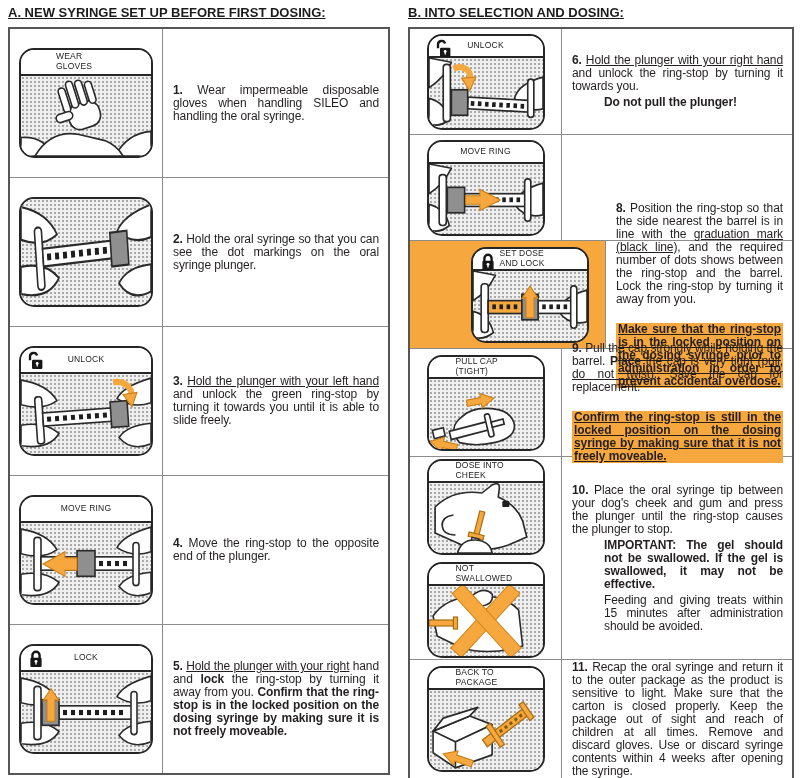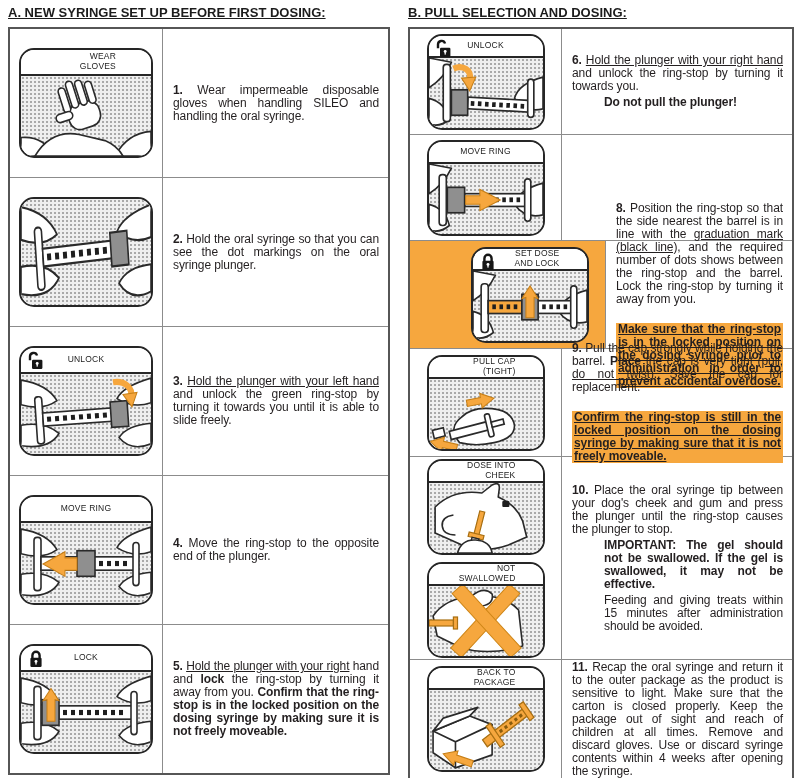--- a/index.html
+++ b/index.html
@@ -24,21 +24,21 @@
   .row.hl-row .c-img{background:#F6A73E;padding-left:44px;}
   .para{margin:0;text-align:justify;font-size:12px;line-height:13px;letter-spacing:-0.1px;}
   .para+.para{margin-top:3px;padding-left:32px;}
   .para .b{font-weight:bold;}
   .para .u{text-decoration:underline;}
   .para.hl{background:#F6A73E;padding:0 2px;margin-top:17px;}
   .illus{position:relative;background:#fff;border:2px solid #262626;border-radius:15px;overflow:hidden;display:flex;flex-direction:column;flex:none;}
   .col-a .illus{width:130px;height:106px;}
   .col-b .illus{width:114px;height:92px;}
   .col-b .r11 .illus{height:102px;}
-  .illus-head{position:relative;flex:none;display:flex;align-items:center;justify-content:center;border-bottom:2px solid #262626;font-size:8.5px;letter-spacing:0.2px;color:#222;background:#fff;text-align:right;}
+  .illus-head{position:relative;flex:none;display:flex;align-items:center;justify-content:center;border-bottom:2px solid #262626;font-size:8.5px;letter-spacing:0.2px;color:#222;background:#fff;text-align:left;}
   .col-a .illus-head{height:24px;}
   .col-b .illus-head{height:20px;}
   .illus-head .wrap{max-width:60px;line-height:1.15;display:block;}
   .illus-body{flex:1;position:relative;background-color:#efefef;background-image:radial-gradient(#a9a9a9 0.9px, rgba(0,0,0,0) 1.1px);background-size:4px 4px;}
   .illus-body svg{position:absolute;left:0;top:0;width:100%;height:100%;display:block;}
   .padlock{position:absolute;top:3px;left:7px;width:16px;height:20px;z-index:3;}
   .hand{fill:#fff;stroke:#2a2a2a;stroke-width:1.6;stroke-linejoin:round;}
   .rod{fill:#fff;stroke:#2a2a2a;stroke-width:1.6;}
   .fl{fill:#fff;stroke:#2a2a2a;stroke-width:1.6;}
   .ring{fill:#8f8f8f;stroke:#2a2a2a;stroke-width:1.6;}
@@ -243,21 +243,21 @@
           <div>
               <p class="para"><span class="b">5. </span><span class="u">Hold the plunger with your right</span><span> hand and </span><span class="b">lock</span><span> the ring-stop by turning it away from you. </span><span class="b">Confirm that the ring-stop is in the locked position on the dosing syringe by making sure it is not freely moveable.</span></p>
             </div>
         </div>
       </div>
 
     </div>
   </div>
 
   <div class="col col-b">
-    <h2 class="sec-title">B. PULL SELECTION AND DOSING:</h2>
+    <h2 class="sec-title">B. INTO SELECTION AND DOSING:</h2>
     <div class="tbl">
 
       <div class="row r6">
         <div class="c-img">
           <div class="illus">
             <svg class="padlock" viewBox="0 0 20 24">
               <path d="M2.5 11 V6.5 a4.5 4.5 0 0 1 8.8 -1.4" fill="none" stroke="#161616" stroke-width="3"></path>
               <rect x="5" y="10.5" width="13" height="11.5" rx="1.5" fill="#161616"></rect>
               <circle cx="11.5" cy="15" r="1.8" fill="#fff"></circle>
                 <rect x="10.7" y="15" width="1.6" height="4" fill="#fff"></rect>

